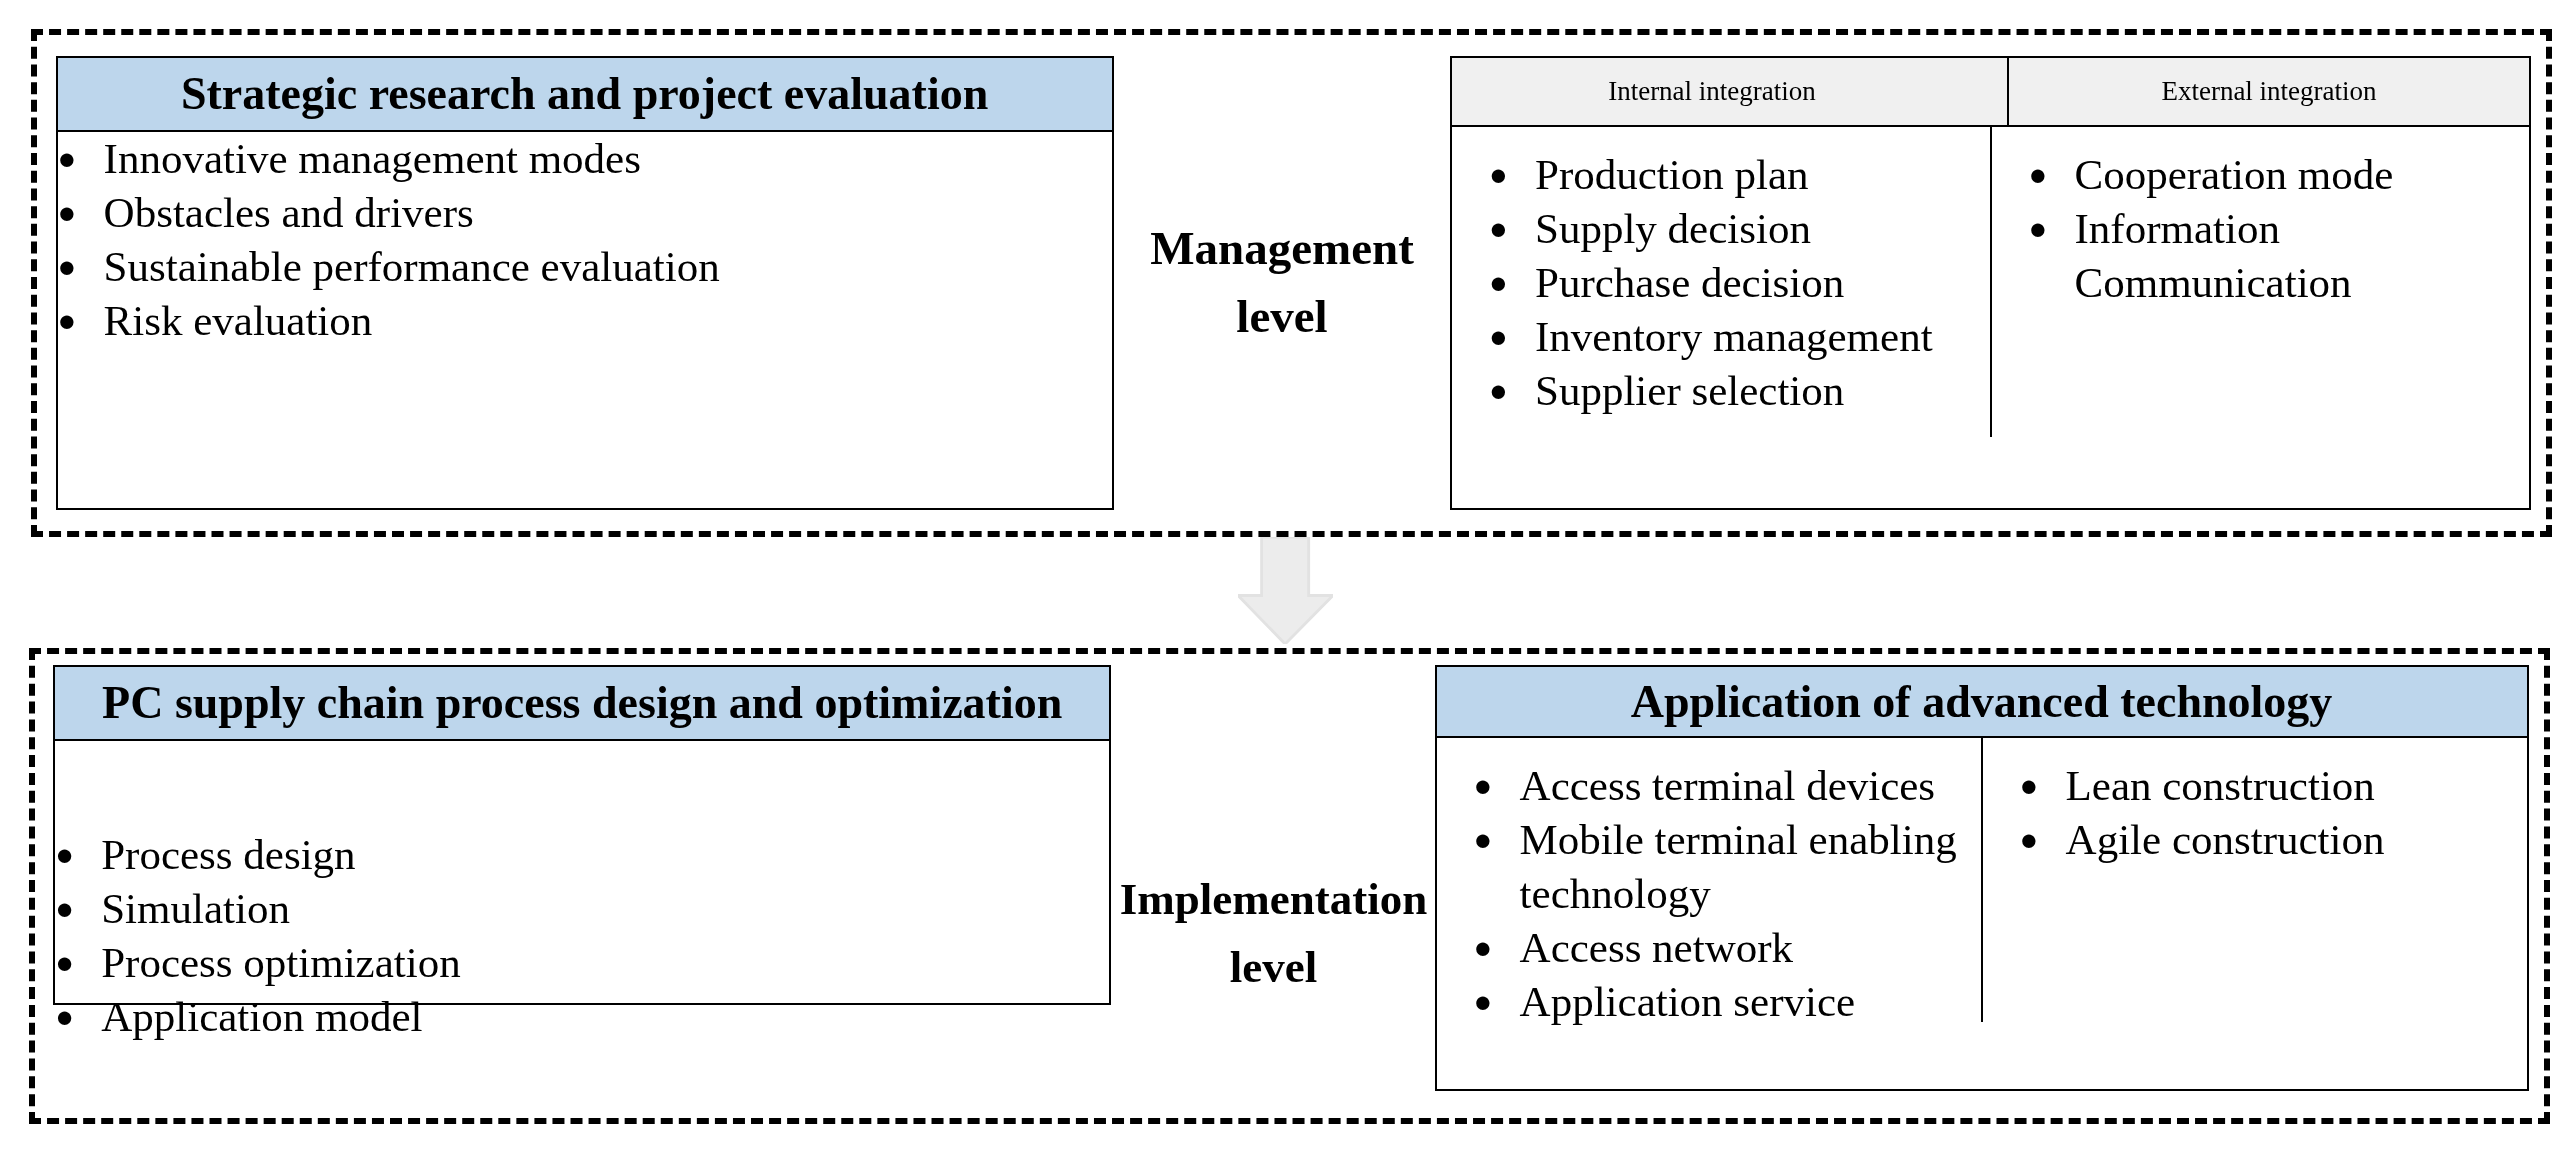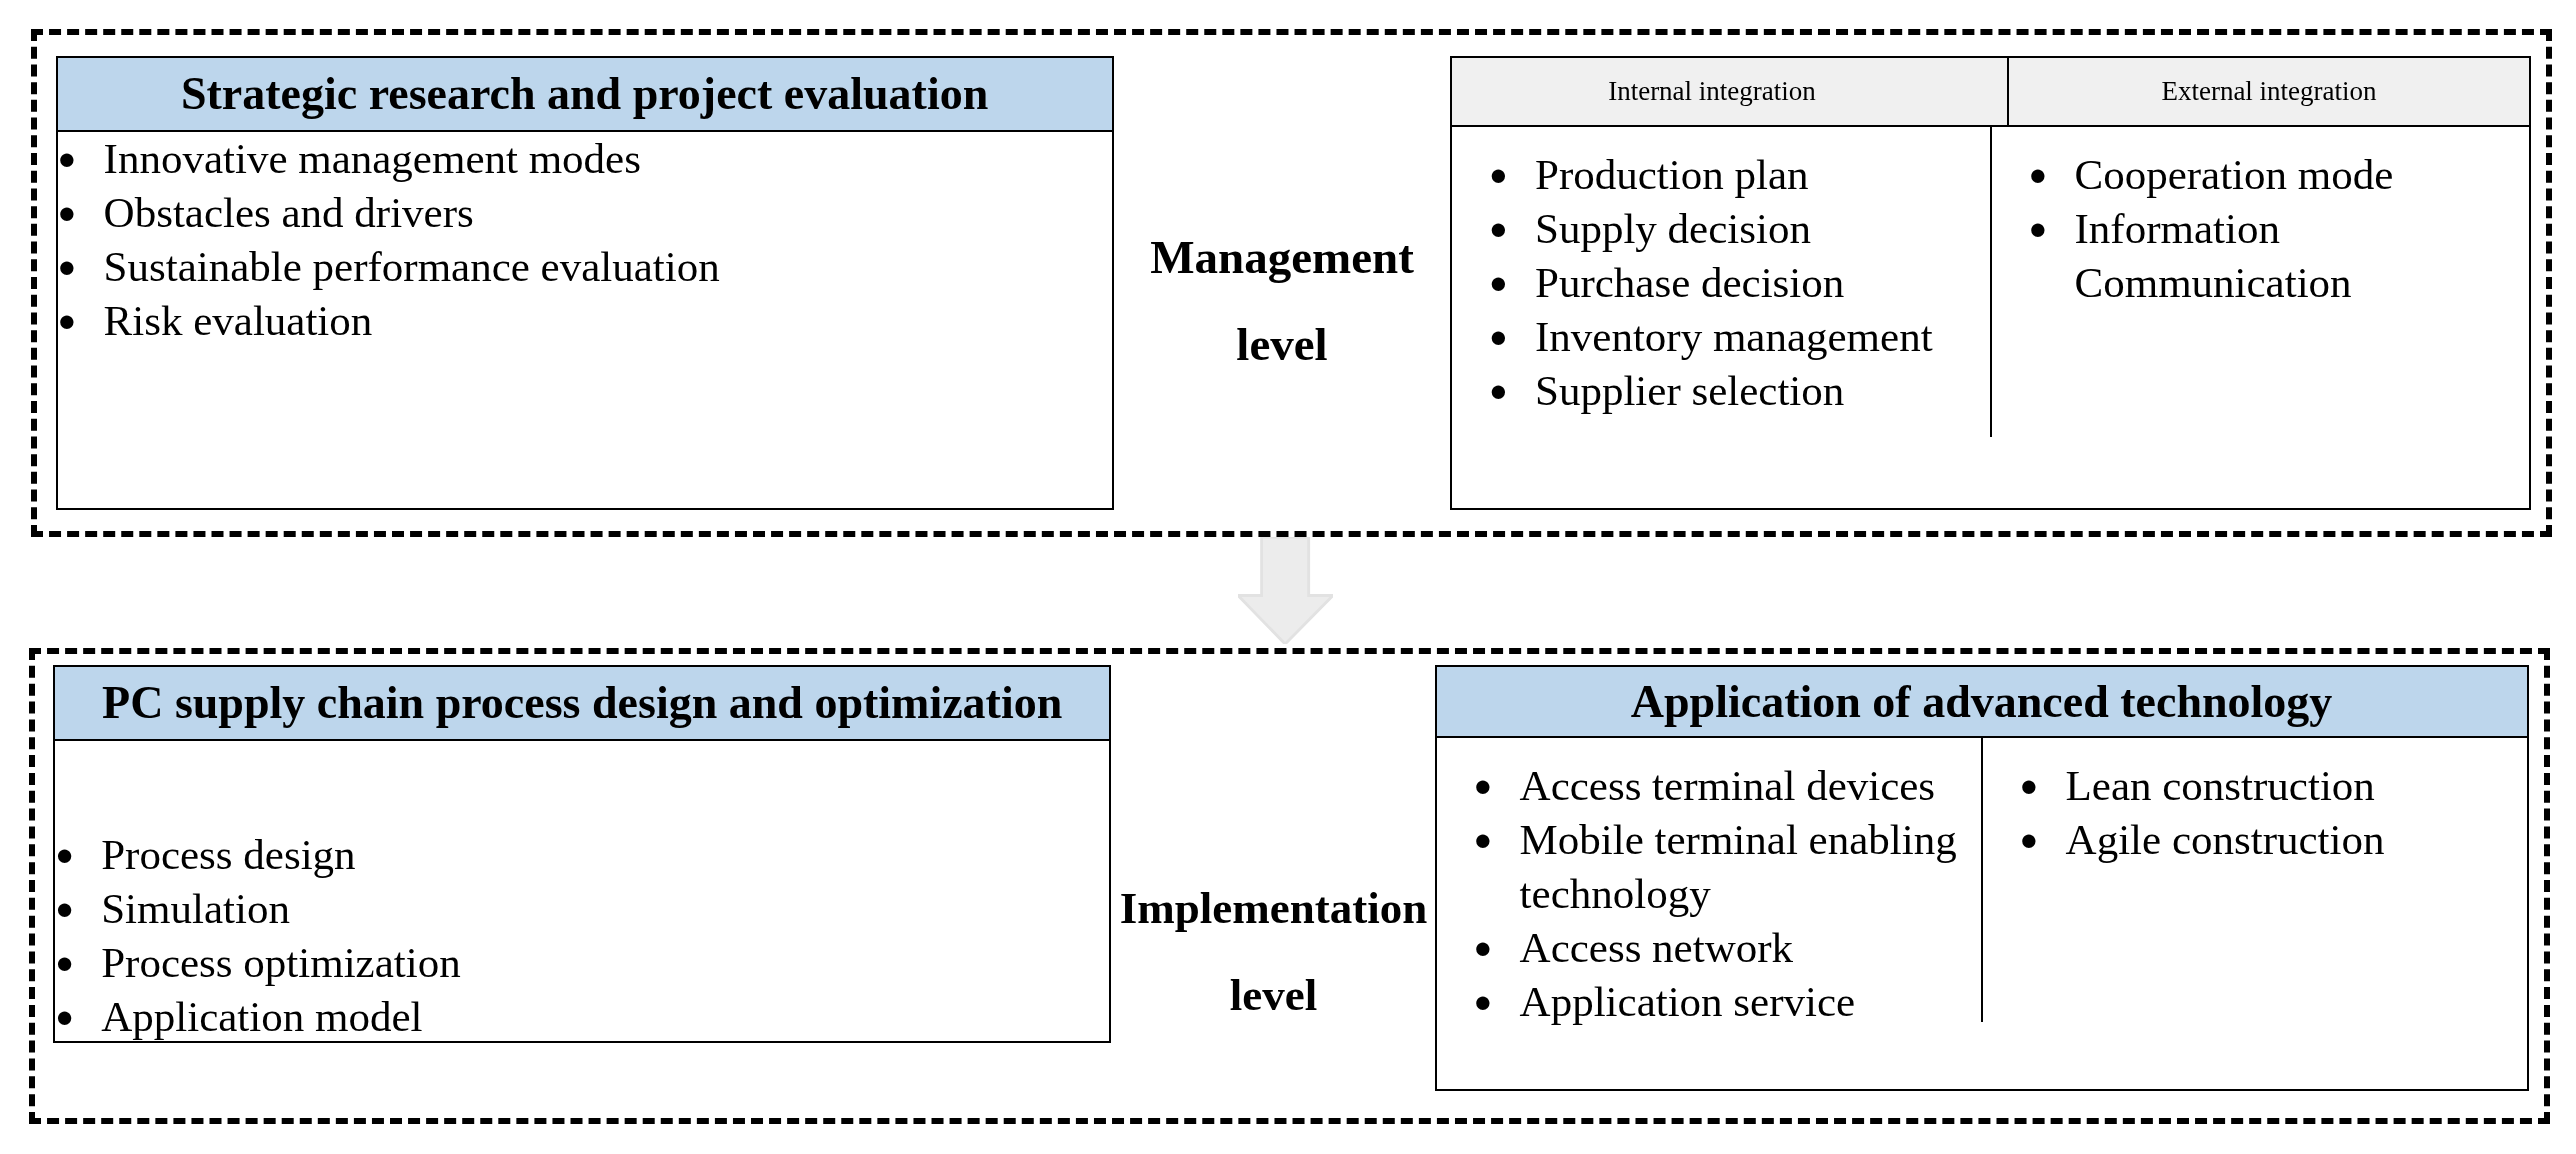--- a/index.html
+++ b/index.html
@@ -7,21 +7,21 @@
     position:relative;width:2576px;height:1155px;background:#fff;
     font-family:"Liberation Serif","DejaVu Serif",serif;color:#000;overflow:hidden;
   }
   .section{position:absolute;border:6.4px dashed #000;box-sizing:border-box;background:#fff;}
   #section-management{left:31px;top:28.6px;width:2521px;height:508px;}
   #section-implementation{left:28.6px;top:648px;width:2521px;height:476px;}
 
   .box{position:absolute;border:2.9px solid #000;box-sizing:border-box;background:#fff;}
   #mgmt-left-box{left:18.6px;top:21px;width:1058px;height:454px;}
   #mgmt-right-box{left:1413px;top:21px;width:1081px;height:454px;}
-  #impl-left-box{left:18.6px;top:10.7px;width:1058px;height:378px;}
+  #impl-left-box{left:18.6px;top:10.7px;width:1058px;height:340px;}
   #impl-right-box{left:1400px;top:10.7px;width:1094px;height:426px;}
 
   .box-title{
     background:#BDD6EC;border-bottom:2.9px solid #000;
     display:flex;align-items:center;justify-content:center;
     font-weight:bold;font-size:46px;height:72px;text-align:center;
   }
   .box-title.short{height:69px;}
   .wide-words{word-spacing:11.4px;}
 
@@ -44,21 +44,21 @@
     font-size:43px;line-height:54px;
   }
   ul.bullets .dot{flex:0 0 46px;font-size:31px;line-height:54px;}
   ul.bullets .txt{flex:1 1 auto;}
 
   .body-list{padding:75px 21.4px 0 56px;}
   #impl-left-box .body-list{padding-top:87px;}
 
   .level-label{
     position:absolute;text-align:center;font-weight:bold;
-    font-size:47px;line-height:87px;
+    font-size:47px;line-height:68px;
   }
   #management-level-label{left:1077px;top:179px;width:336px;}
   #implementation-level-label{left:1071px;top:211px;width:336px;font-size:45px;}
 
   #flow-arrow{position:absolute;left:1238px;top:537px;width:95px;height:107px;}
 </style>
 </head>
 <body>
 
 <div id="canvas">

